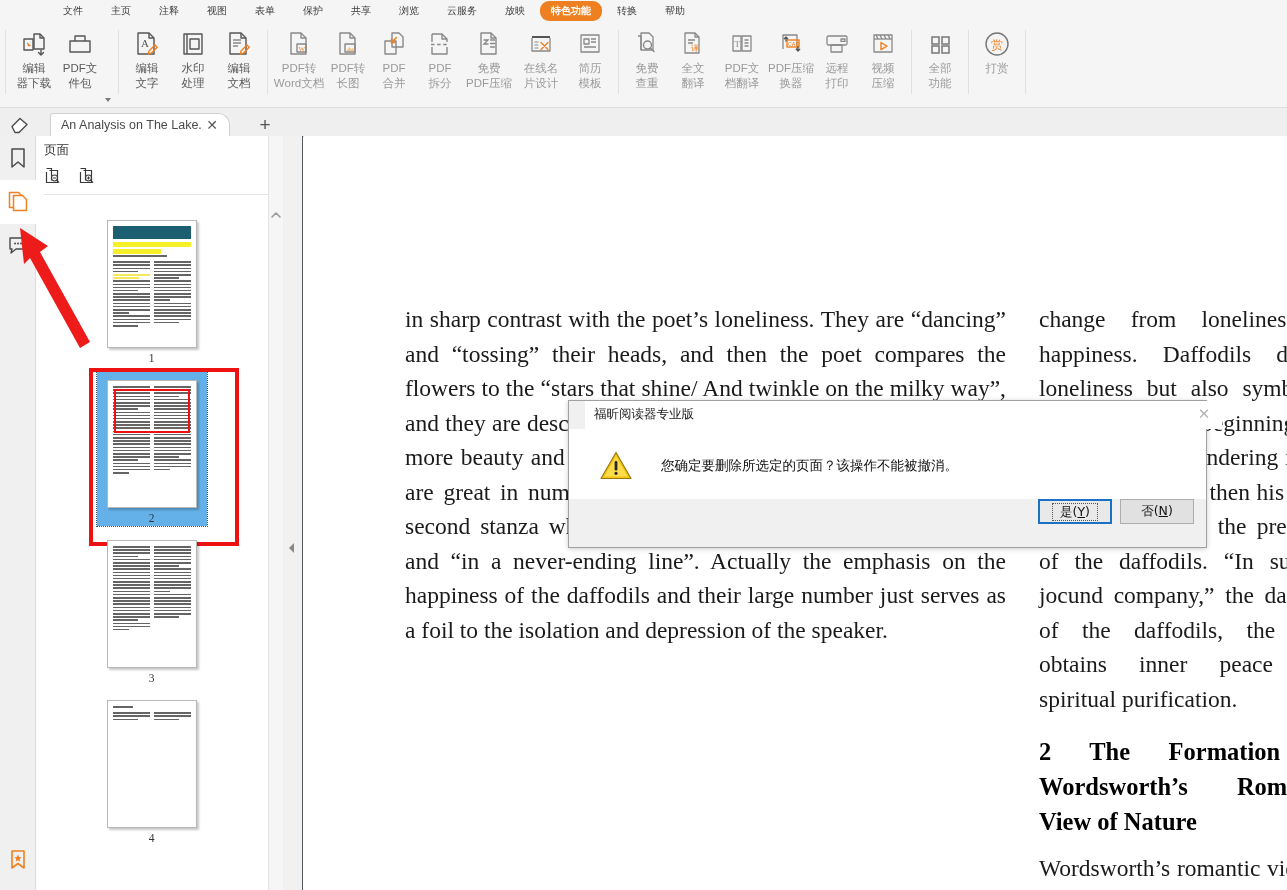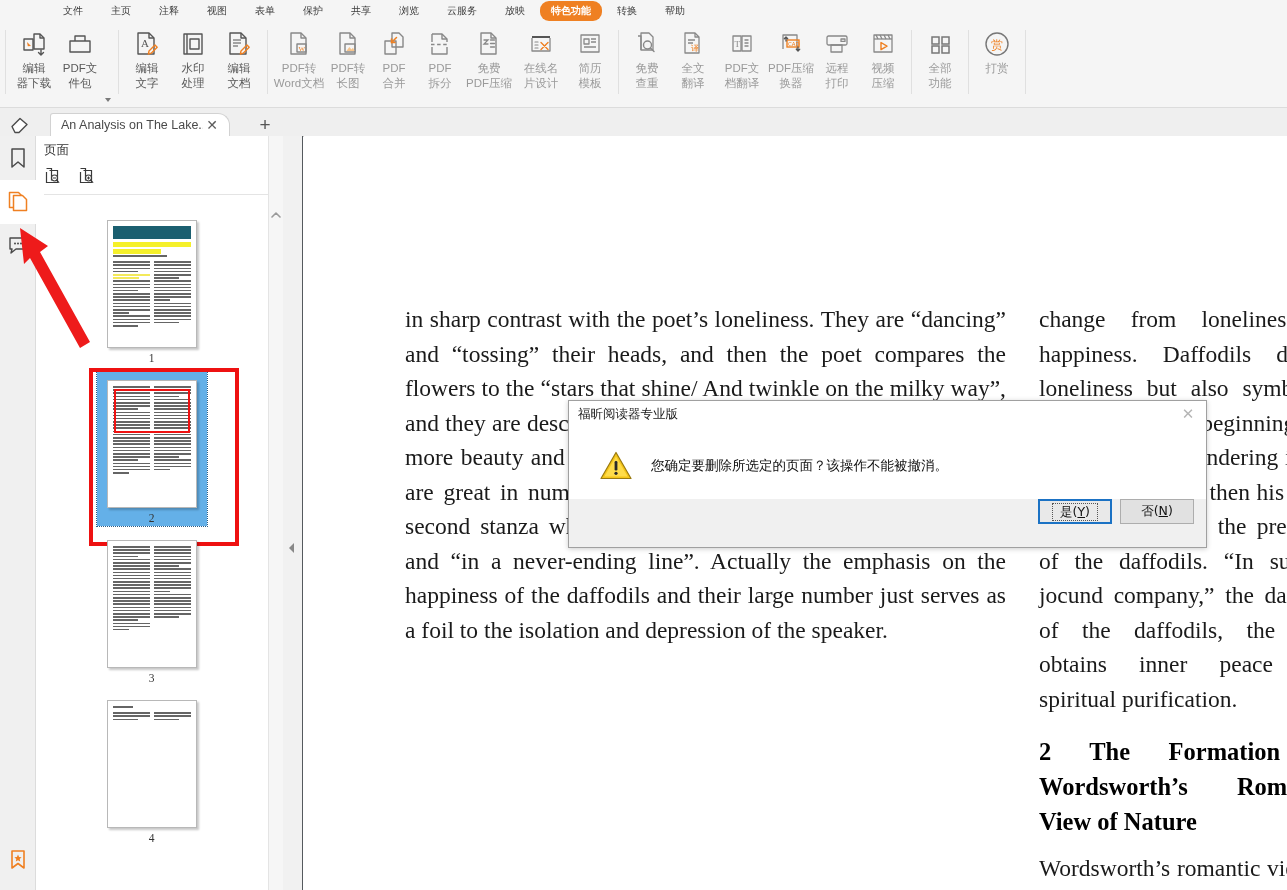--- a/index.html
+++ b/index.html
@@ -185,39 +185,39 @@
     font-size:24.5px;line-height:35px;margin:18px 0 12px 0;color:#000;
   }
 
   
   .dlg{
     position:absolute;left:568px;top:400px;width:639px;height:148px;
     background:#f0f0f0;border:1px solid #a0a0a0;
     box-shadow:0 1px 5px rgba(0,0,0,0.20);box-sizing:border-box;
   }
   .dlg-tb{
-    position:absolute;left:0;top:0;width:100%;height:28px;
+    position:absolute;left:16px;top:0;width:100%;height:28px;
     background:#ffffff;box-sizing:border-box;
   }
   .dlg-title{
     position:absolute;left:9px;top:5px;font-size:12.5px;color:#1b1b1b;
     font-family:"DejaVu Sans",sans-serif;
   }
   .dlg-x{
     position:absolute;right:8px;top:4px;width:20px;height:18px;
     display:flex;align-items:center;justify-content:center;
     color:#b5b5b5;font-size:15px;cursor:default;
   }
   .dlg-body{
     position:absolute;left:0;top:28px;width:100%;height:72px;background:#ffffff;
     display:flex;align-items:center;
   }
   .dlg-warn{margin-left:30px;width:34px;height:31px;flex:0 0 auto;}
   .dlg-msg{
-    margin-left:18px;font-size:13.5px;color:#101010;
+    margin-left:28px;font-size:13.5px;color:#101010;
     font-family:"DejaVu Sans",sans-serif;line-height:18px;text-align:center;
   }
   .dlg-foot{
     position:absolute;left:0;bottom:0;width:100%;height:48px;background:#f0f0f0;
     display:flex;justify-content:flex-end;padding-right:12px;
     box-sizing:border-box;gap:8px;
   }
   .dlg-btn{
     width:74px;height:25px;background:#e1e1e1;border:1px solid #adadad;
     font-size:12.5px;color:#111;display:flex;align-items:center;

